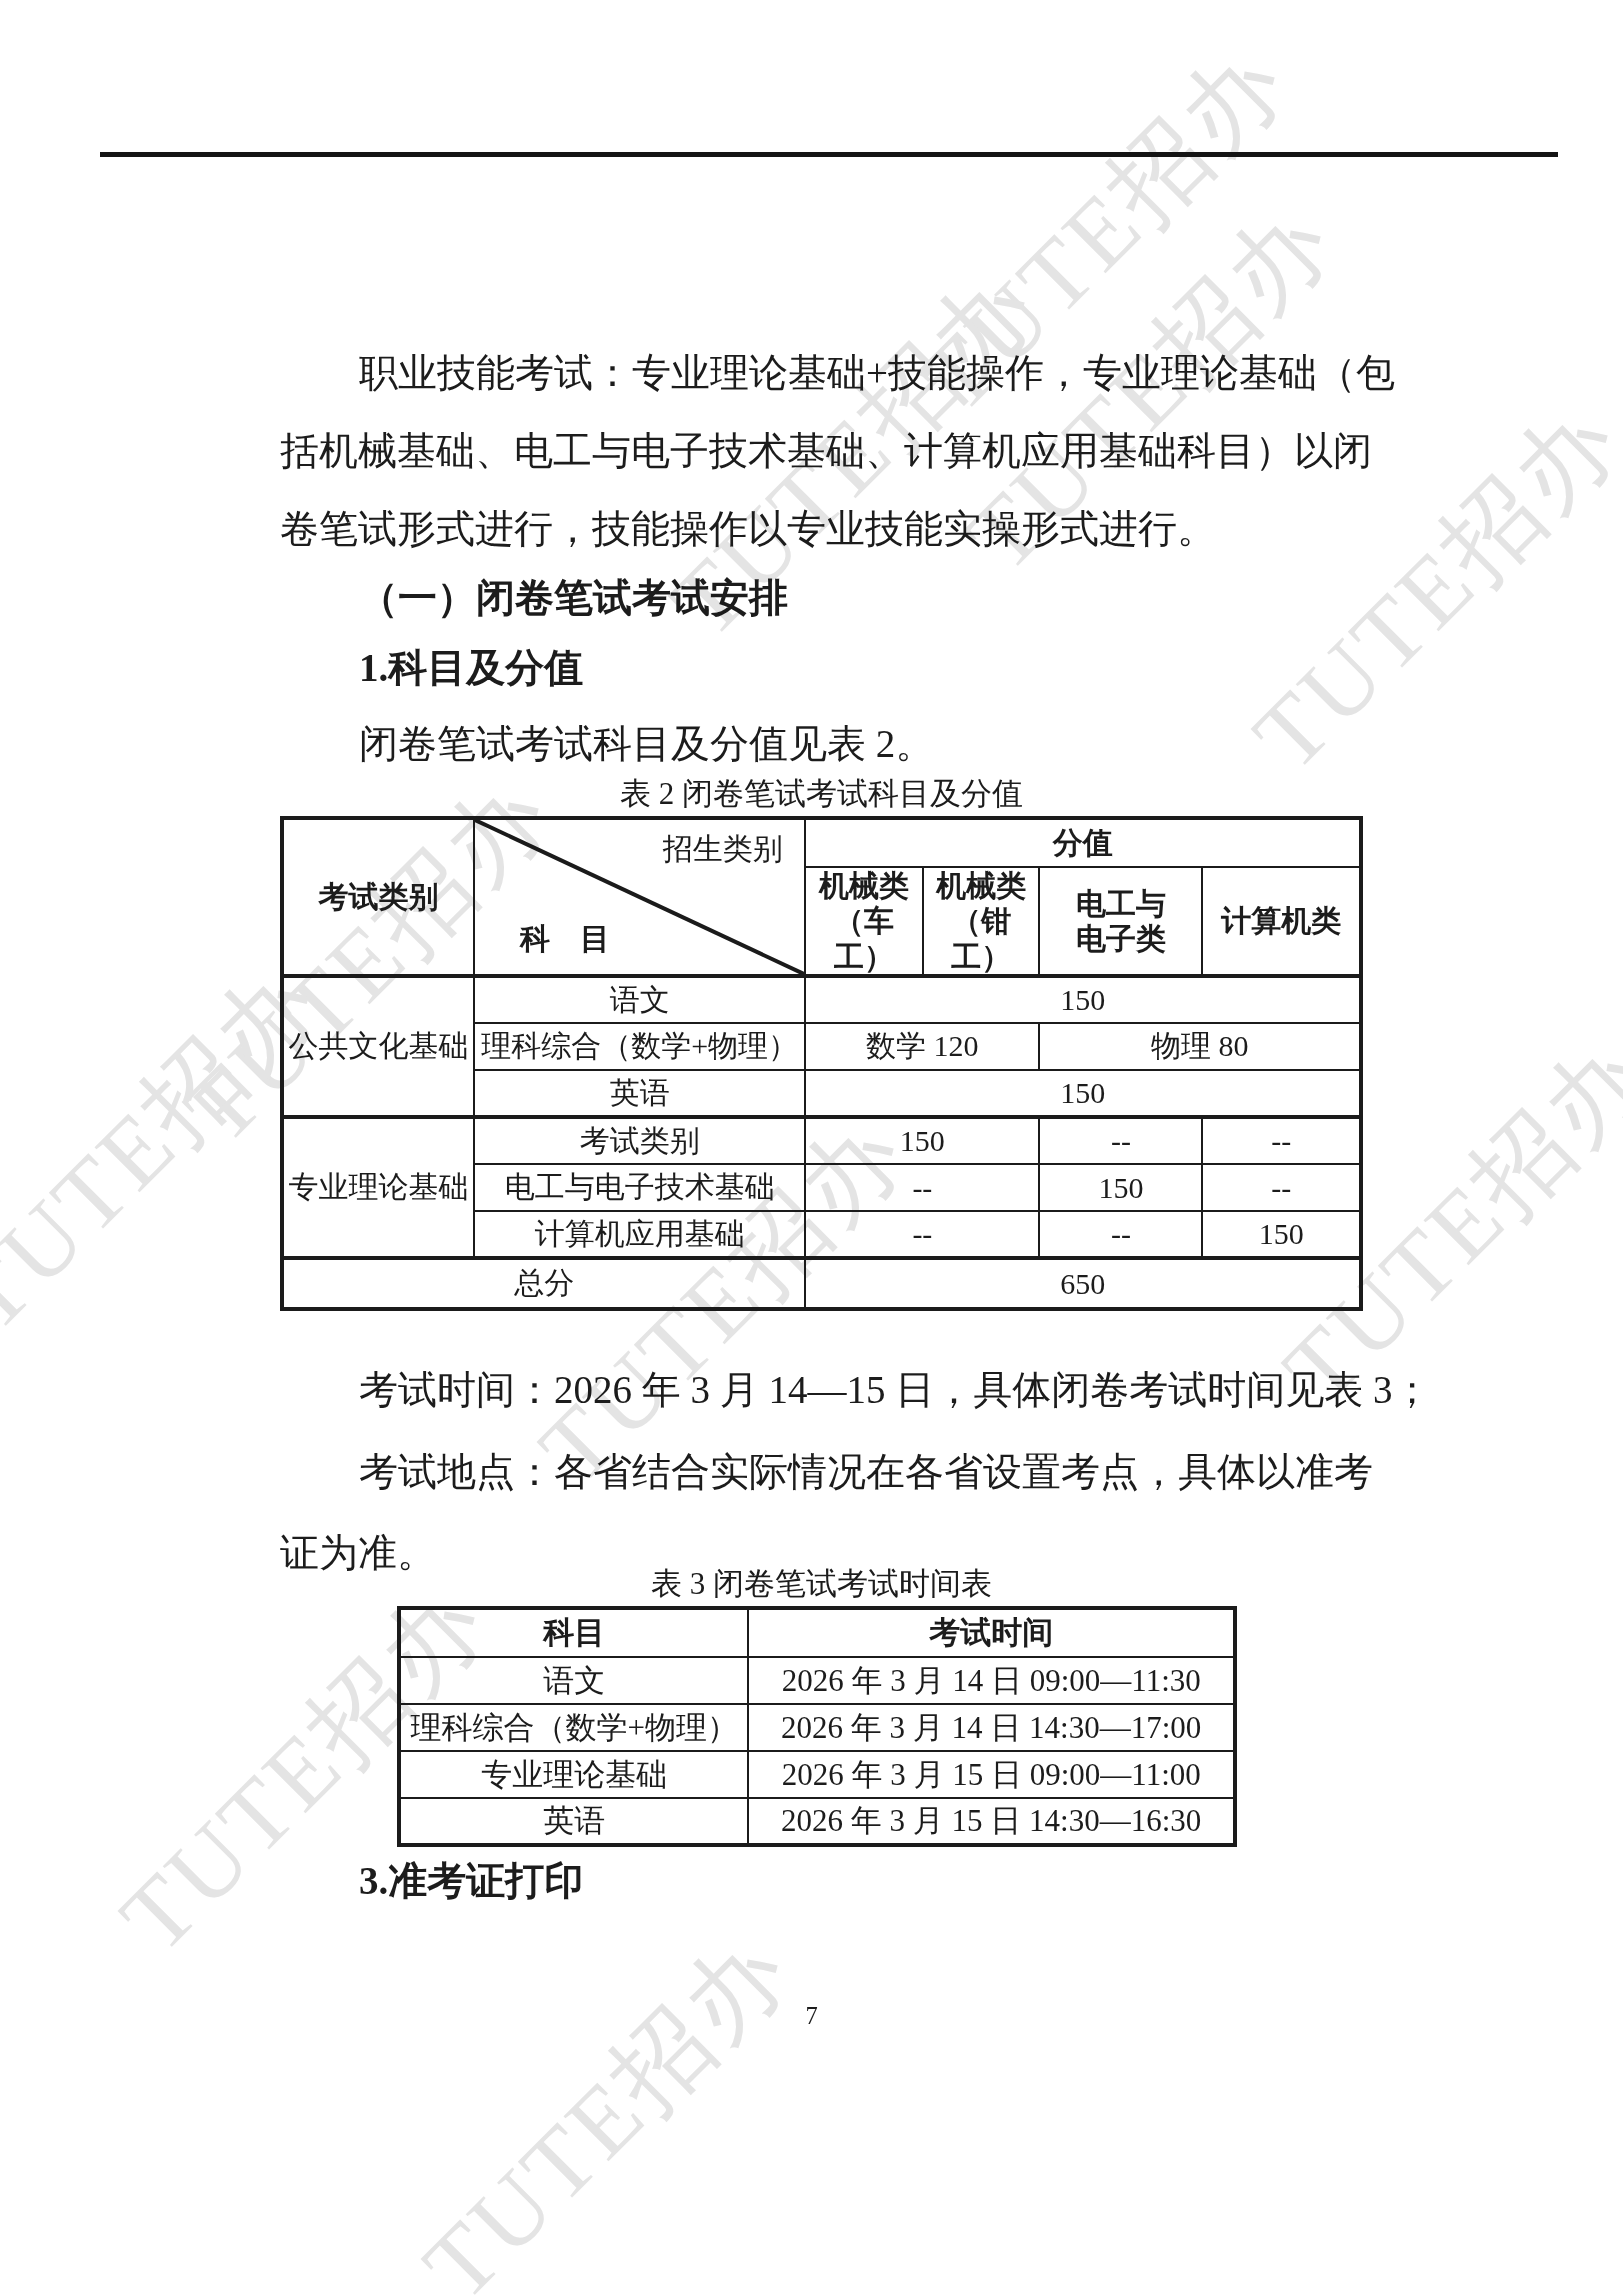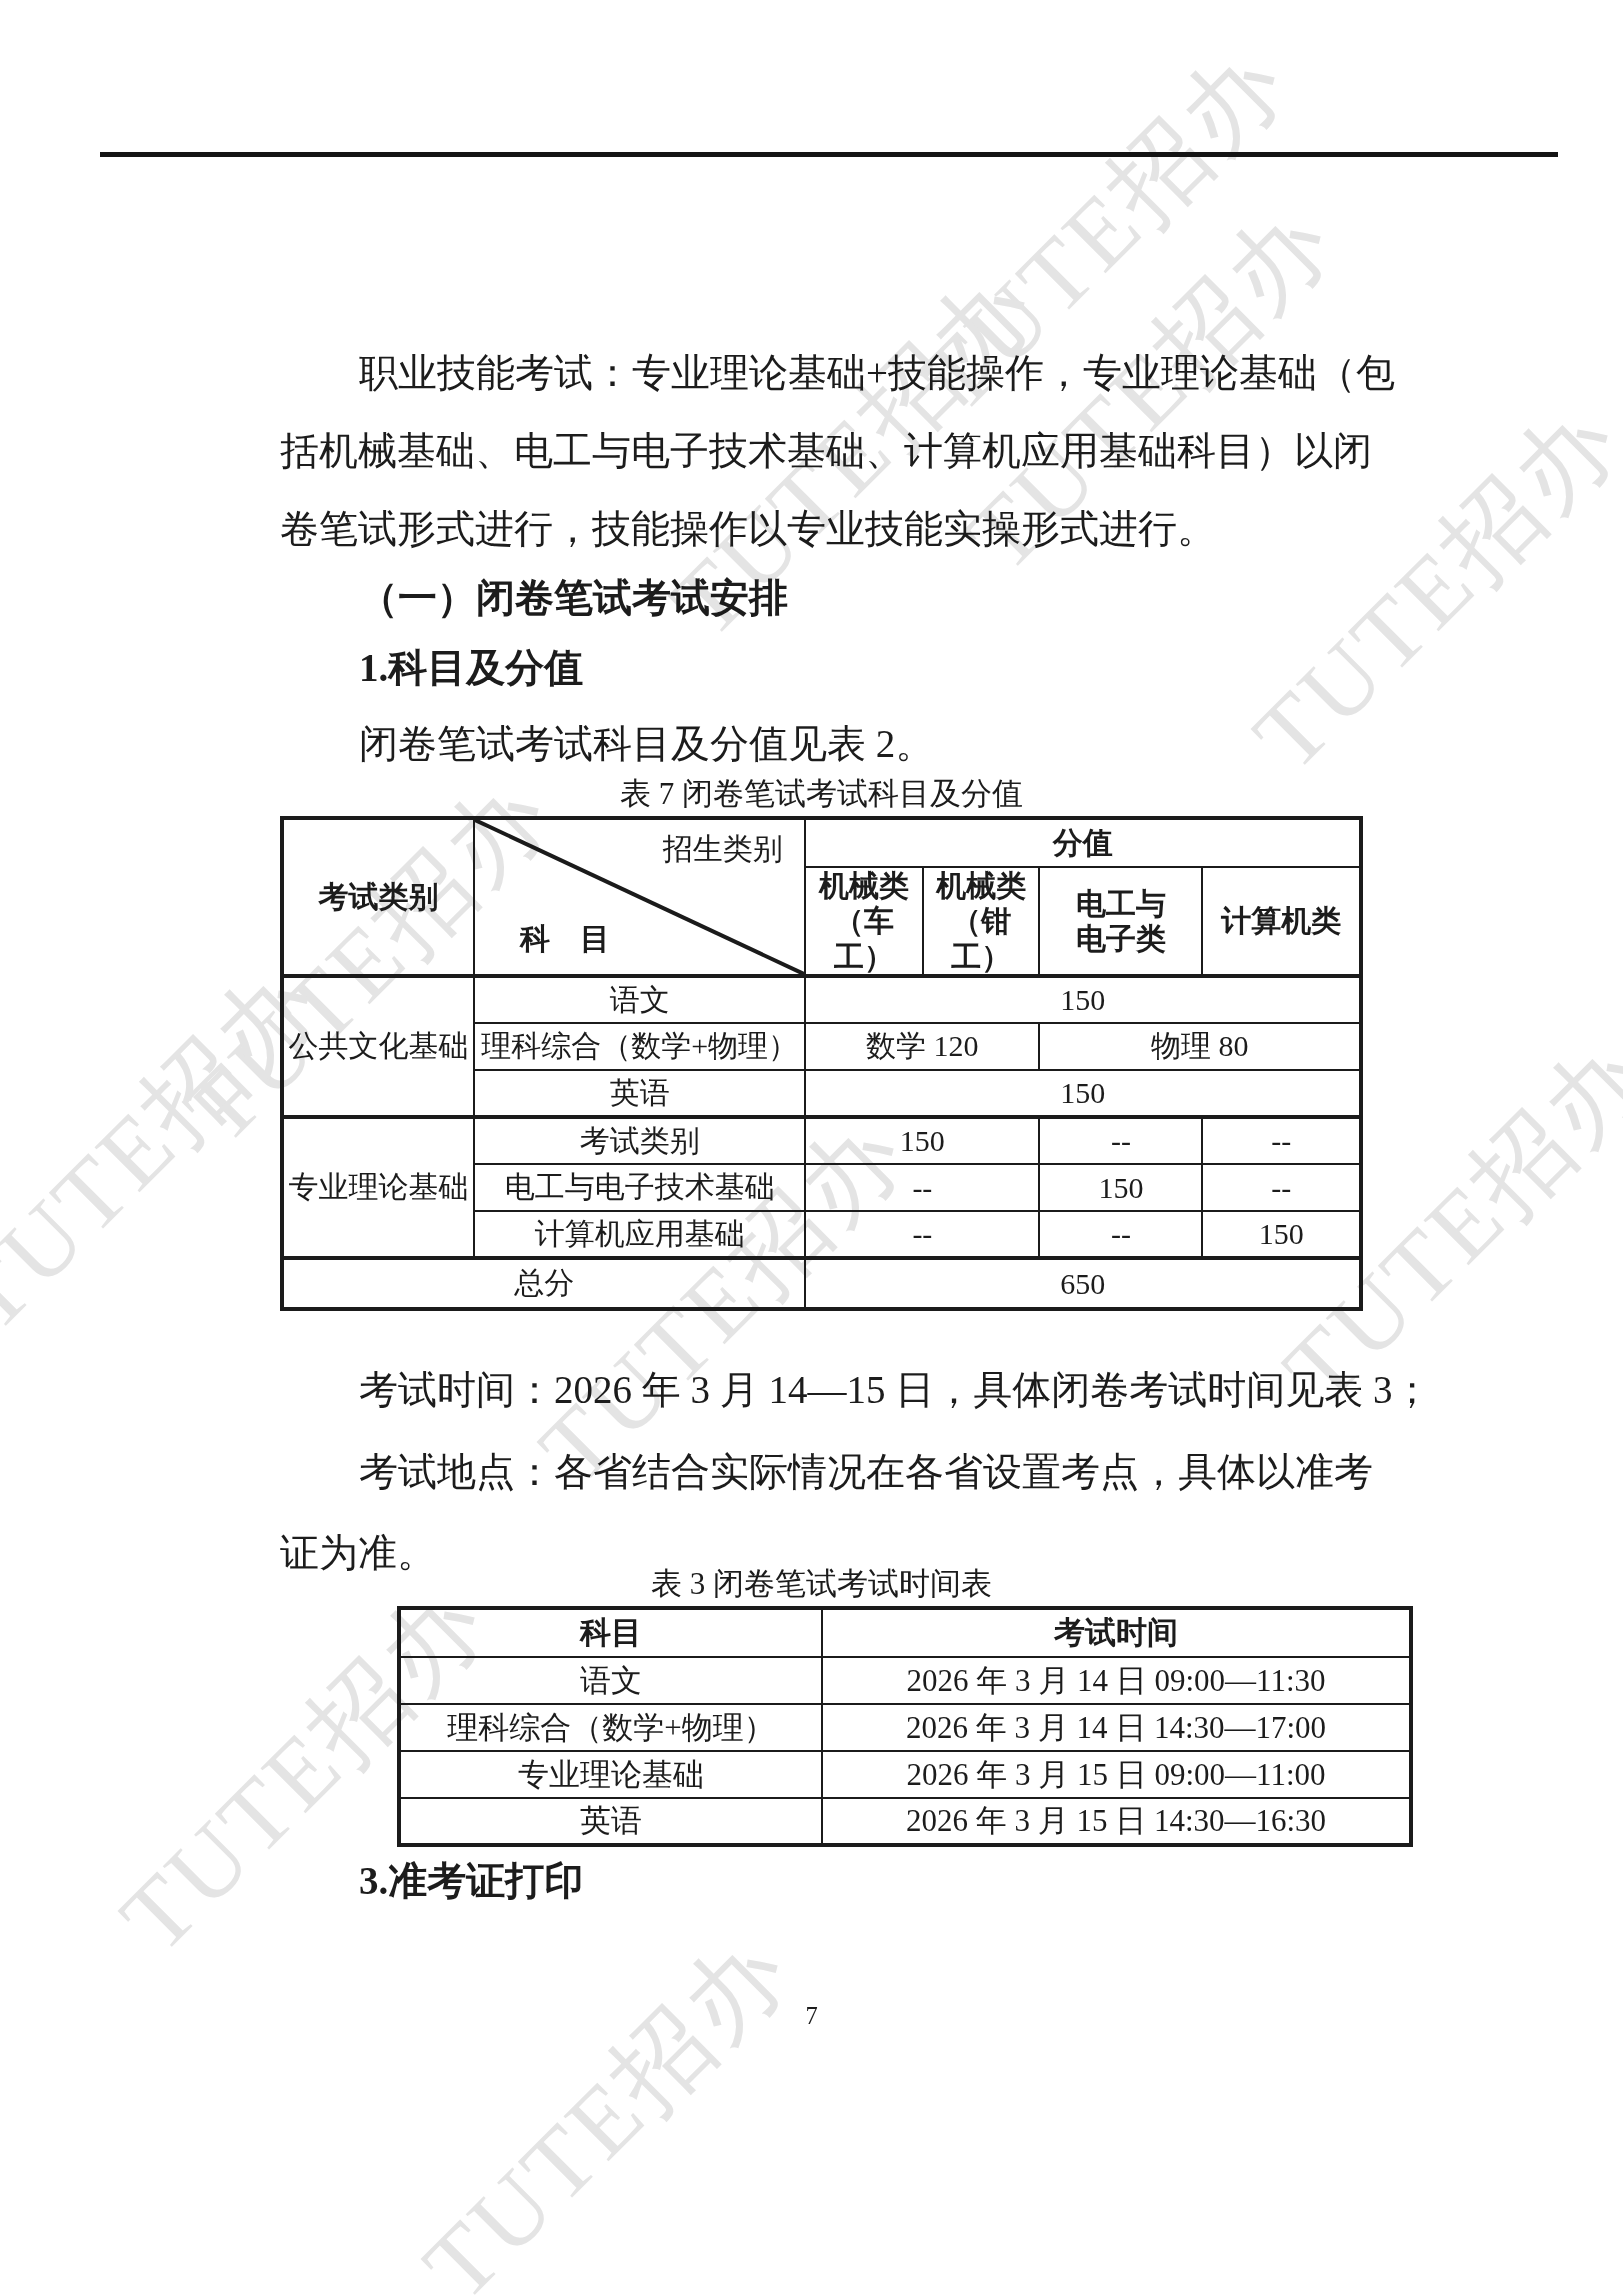--- a/index.html
+++ b/index.html
@@ -44,21 +44,21 @@
   td,th{border:2px solid #1b1b1b;text-align:center;vertical-align:middle;padding:0;font-weight:normal;}
   .t2{left:280px;top:816px;width:1083px;font-size:30px;}
   .t2 .hd{font-weight:bold;}
   .t2 .thick-b{border-bottom-width:4.1px;}
   .t2 table, .t2{border:4.1px solid #1b1b1b;}
   .pre{white-space:pre-line;line-height:1.18;}
   .diagcell{position:relative;padding:0;}
   .diag-svg{position:absolute;left:0;top:0;width:100%;height:100%;}
   .diag-top{position:absolute;top:9.2px;right:21.5px;font-weight:normal;}
   .diag-bottom{position:absolute;bottom:14.3px;left:45px;font-weight:bold;}
-  .t3{left:397px;top:1606px;width:1016px;font-size:31px;}
+  .t3{left:397px;top:1606px;width:840px;font-size:31px;}
   .t3{border:4.1px solid #1b1b1b;}
   .t3 .hd{font-weight:bold;}
   .t3 td{border-width:2.6px;}
 </style>
 </head>
 <body>
 
 <div class="page">
 
   <div class="wm-layer">
@@ -79,21 +79,21 @@
     <div class="rule"></div>
 
     <div class="tline ind" style="top:345px">职业技能考试：专业理论基础+技能操作，专业理论基础（包</div>
     <div class="tline" style="top:423px">括机械基础、电工与电子技术基础、计算机应用基础科目）以闭</div>
     <div class="tline" style="top:501px">卷笔试形式进行，技能操作以专业技能实操形式进行。</div>
 
     <div class="tline ind bold" style="top:570px">（一）闭卷笔试考试安排</div>
     <div class="tline ind bold" style="top:640px">1.科目及分值</div>
     <div class="tline ind" style="top:716px">闭卷笔试考试科目及分值见表 2。</div>
 
-    <div class="caption" style="top:773px">表 7 闭卷笔试考试科目及分值</div>
+    <div class="caption" style="top:773px">表 2 闭卷笔试考试科目及分值</div>
 
     <table class="t2">
       <colgroup>
         <col style="width:17.8%">
           <col style="width:30.7%">
           <col style="width:10.9%">
         <col style="width:10.8%">
           <col style="width:15.1%">
           <col style="width:14.7%">
       </colgroup>

